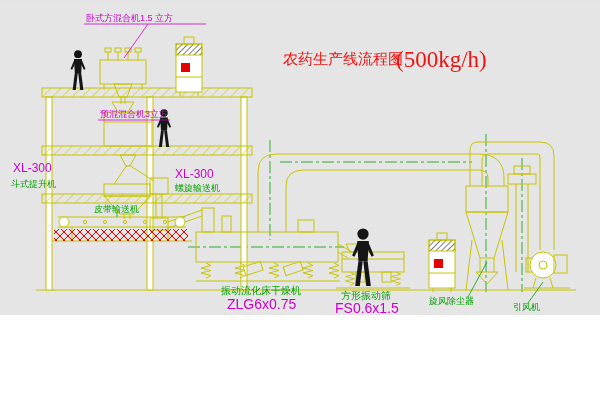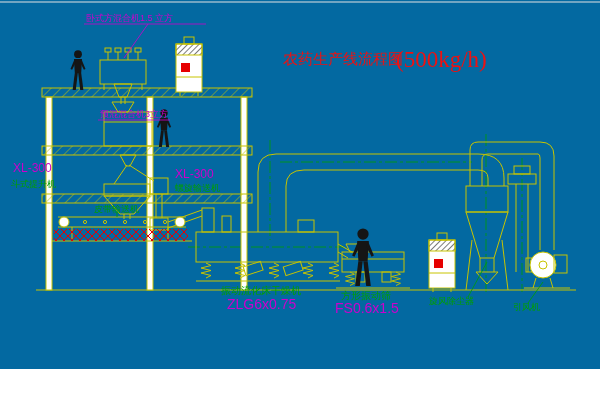--- a/index.html
+++ b/index.html
@@ -1,16 +1,16 @@
 <!DOCTYPE html>
 <html><head>
 <meta charset="utf-8">
 <style>
   html,body{margin:0;padding:0;background:#fff;}
-  .stage{position:relative;width:600px;height:369px;background:#0369a1;overflow:hidden;
+  .stage{position:relative;width:600px;height:315px;background:#e5e5e5;overflow:hidden;
          font-family:"Liberation Sans",sans-serif;}
   svg{position:absolute;left:0;top:0;}
   .y{fill:none;stroke:#c8c400;stroke-width:1;}
   .yw{fill:#ffffff;stroke:#c8c400;stroke-width:1;}
   .yb{fill:url(#hy);stroke:#c8c400;stroke-width:1;}
   .cl{fill:none;stroke:#00a000;stroke-width:0.8;stroke-dasharray:12 3 3 3;}
   .gl{fill:none;stroke:#00a000;stroke-width:0.8;}
   .ml{fill:none;stroke:#cc00cc;stroke-width:0.8;}
   .person{fill:#151515;stroke:none;}
   text{font-family:"Liberation Sans",sans-serif;}

